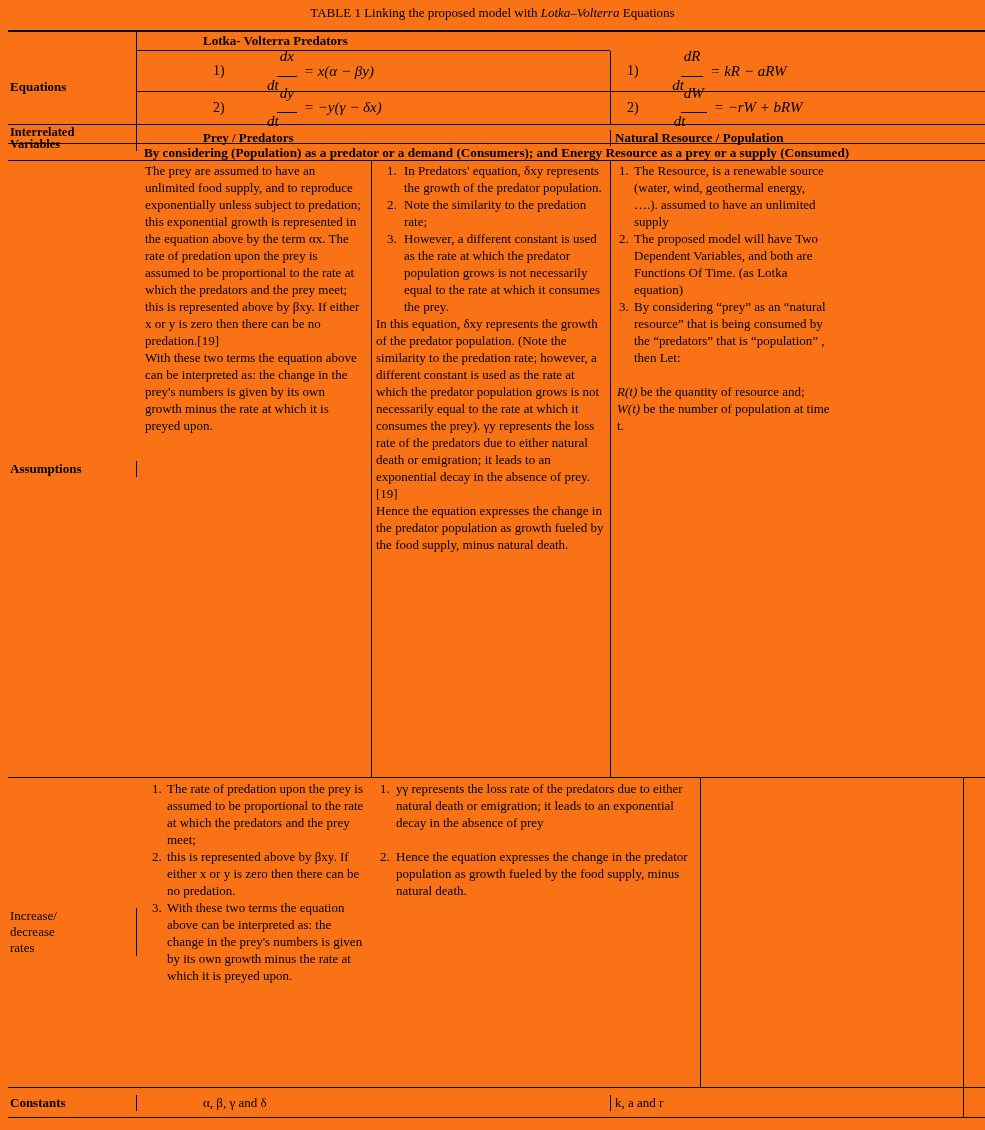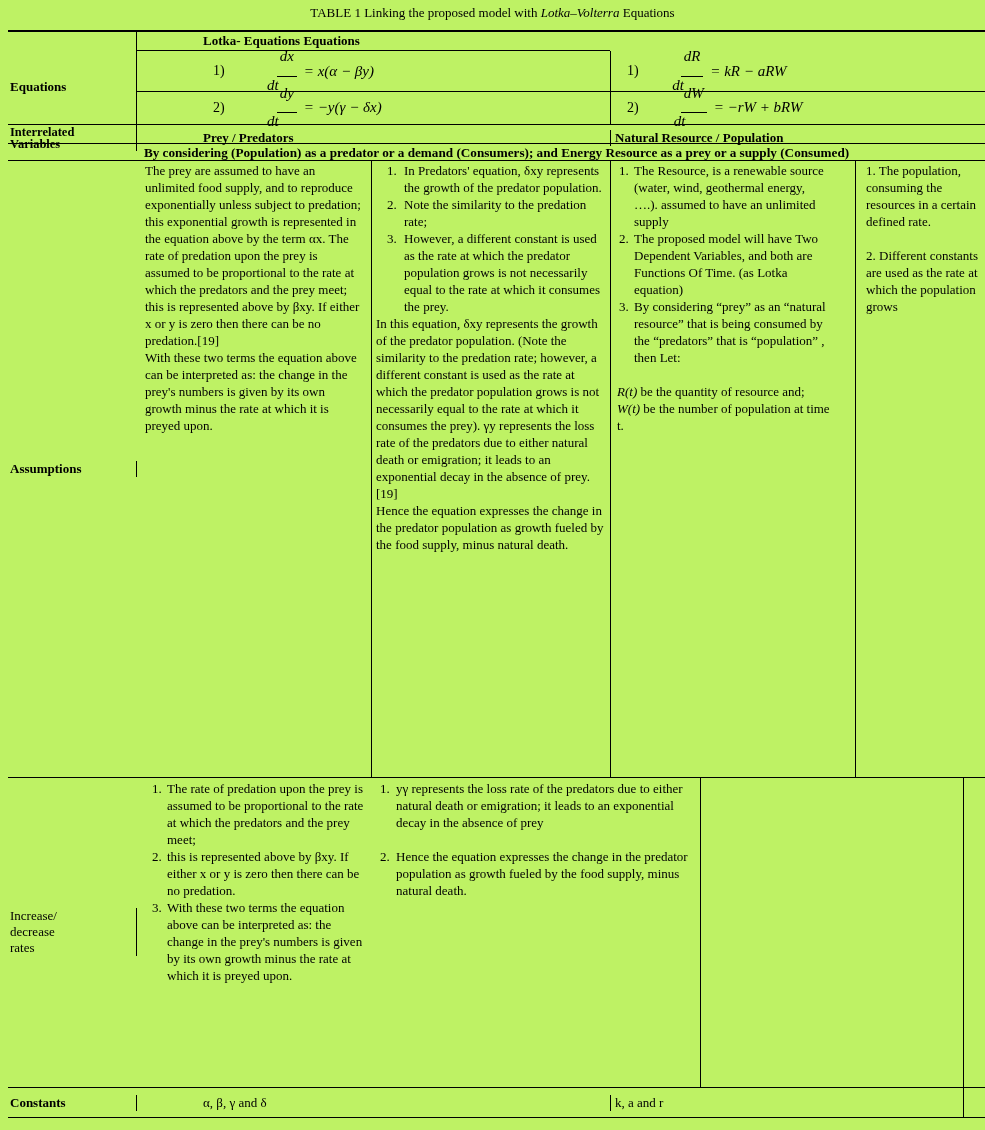--- a/index.html
+++ b/index.html
@@ -1,17 +1,17 @@
 <!DOCTYPE html>
 <html><head>
 <meta charset="utf-8">
 <style>
   html,body { margin:0; padding:0; background:#e8e8e8; }
   .page {
-    position:relative; width:985px; height:1130px; background:#bef264;
+    position:relative; width:985px; height:1130px; background:#f97316;
     overflow:hidden; color:#000; font-family:"Liberation Serif", serif;
     margin:0 auto;
   }
   .title { position:absolute; top:5px; left:0; width:100%; text-align:center; font-size:13px; }
   .title i { font-style:italic; }
 
   .tbl { position:absolute; left:8px; top:30px; width:977px; }
   .sec { display:grid; border-bottom:1.5px solid #000; box-sizing:border-box; }
 
   
@@ -85,21 +85,21 @@
 <div class="page">
 
   <div class="title">
     <span>TABLE 1 Linking the proposed model with </span><i>Lotka–Volterra</i><span> Equations</span>
   </div>
 
   <div class="tbl">
 
     <div class="sec sec-eq">
       <div class="r1c1 br"></div>
-      <div class="r1c2 bb hdr pad-lotka">Lotka- Equations Equations</div>
+      <div class="r1c2 bb hdr pad-lotka">Lotka- Volterra Predators</div>
 
       <div class="rlbl br lbl eq-label">Equations</div>
 
       <div class="r2c2 bb eq eq-lotka">
         <span class="eqno">1)</span>
         <span class="frac">
             <span class="fn">dx</span>
             <span class="fd">dt</span>
           </span>
         <span class="rhs">= x(α − βy)</span>
@@ -165,24 +165,20 @@
       <div class="body colC bl">
         <ol>
           <li>The Resource, is a renewable source (water, wind, geothermal energy, ….). assumed to have an unlimited supply</li>
           <li>The proposed model will have Two Dependent Variables, and both are Functions Of Time. (as Lotka equation)</li>
           <li>By considering “prey” as an “natural resource” that is being consumed by the “predators” that is “population” , then Let:</li>
         </ol>
         <div class="gap"><span class="iv">R(t)</span><span> be the quantity of resource and;</span></div>
         <div><span class="iv">W(t)</span><span> be the number of population at time t.</span></div>
       </div>
 
-      <div class="body colD bl">
-        <div>1. The population, consuming the resources in a certain defined rate.</div>
-        <div class="gap">2. Different constants are used as the rate at which the population grows</div>
-      </div>
     </div>
 
     <div class="sec sec-rates">
       <div class="br rates-lbl center-lbl lbl">
         <div>Increase/</div>
         <div>decrease</div>
         <div>rates</div>
       </div>
 
       <div class="body ratesA">

